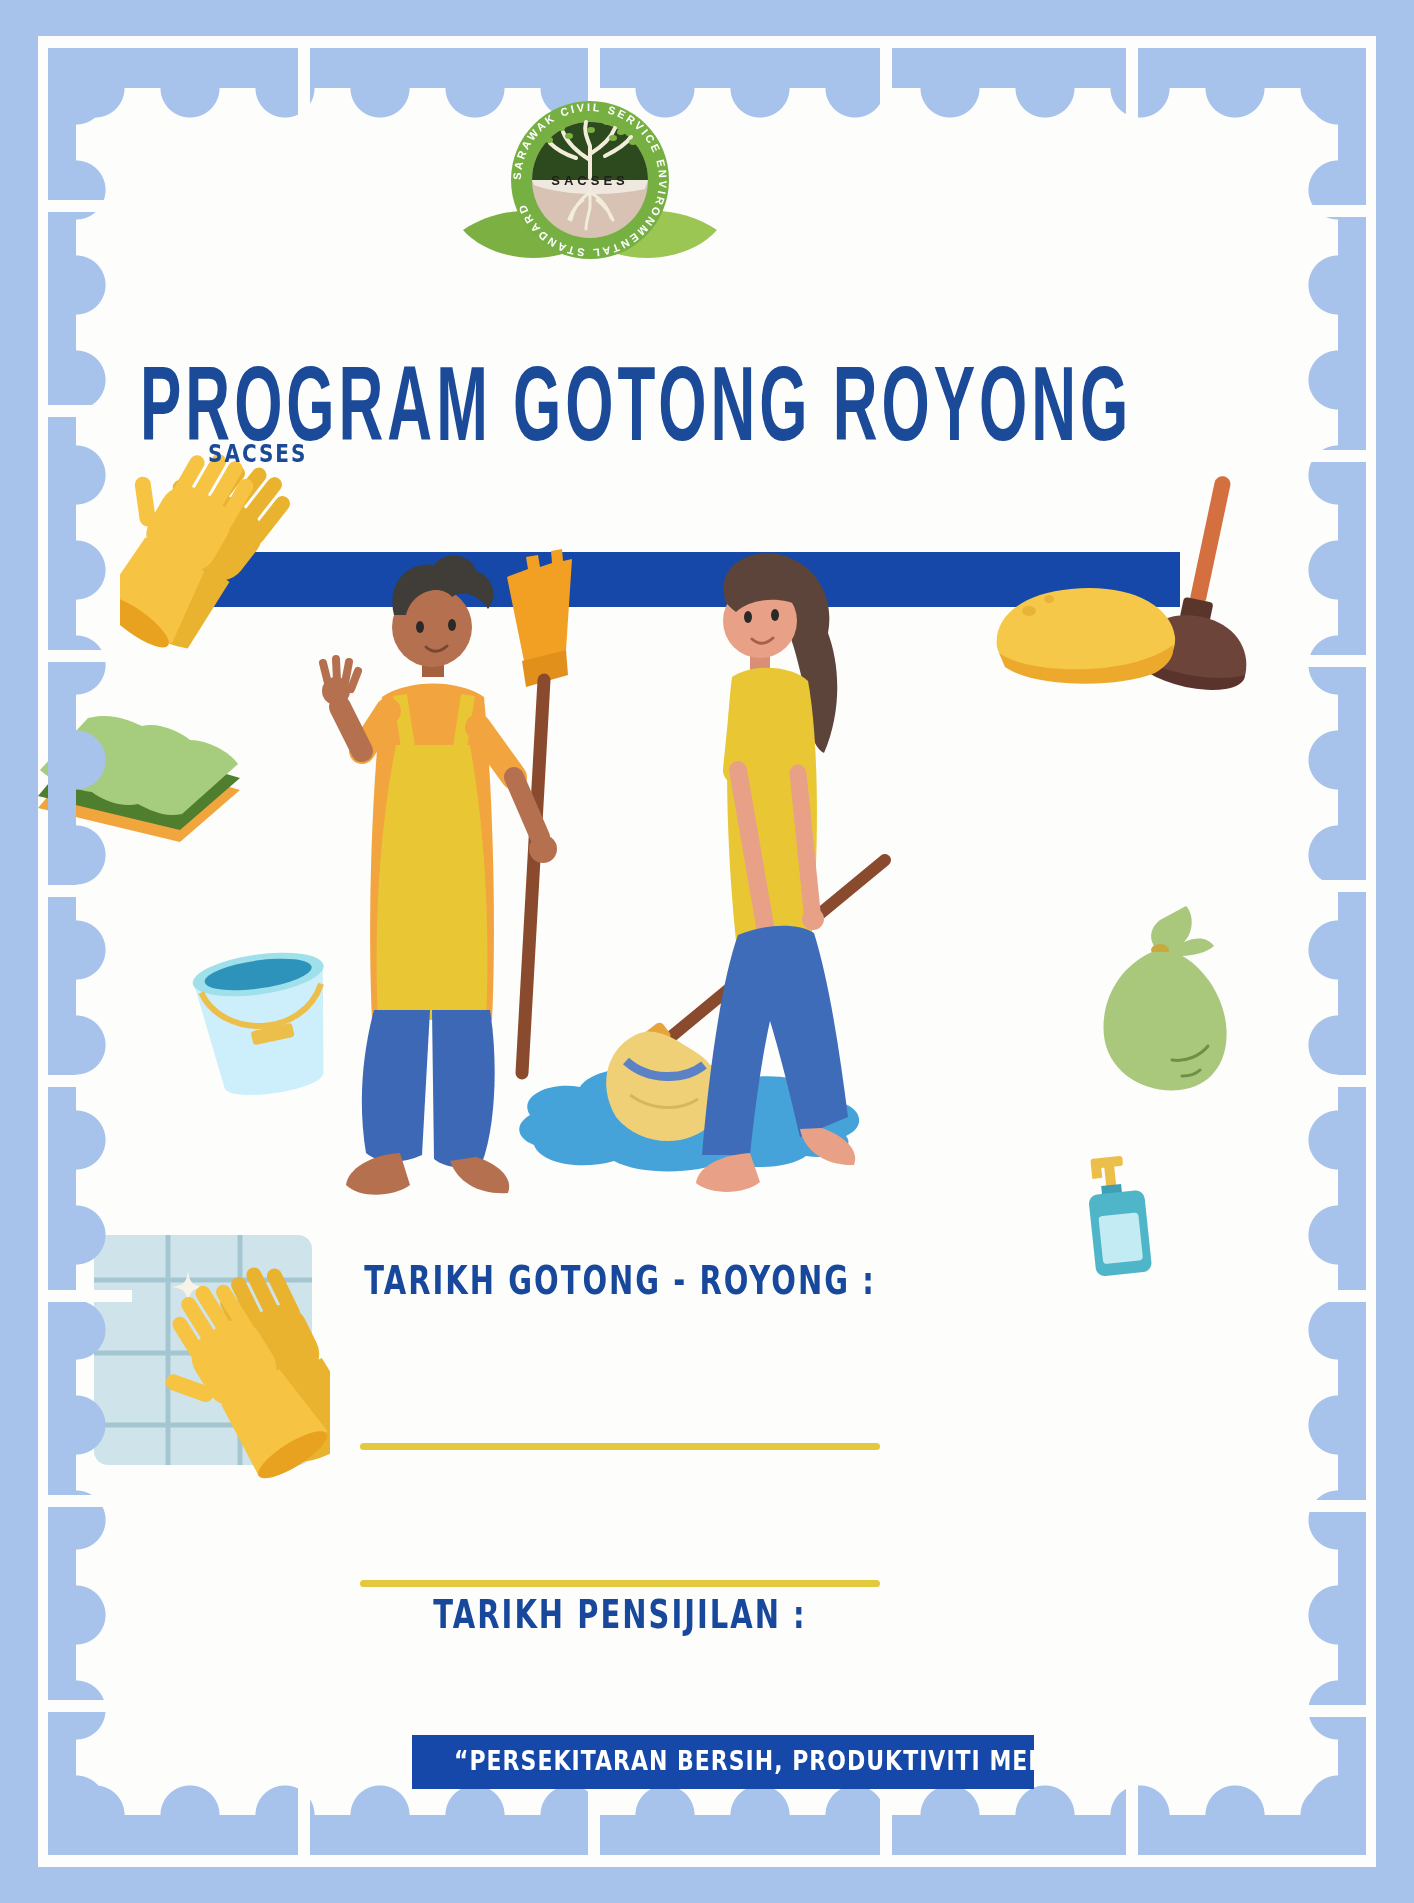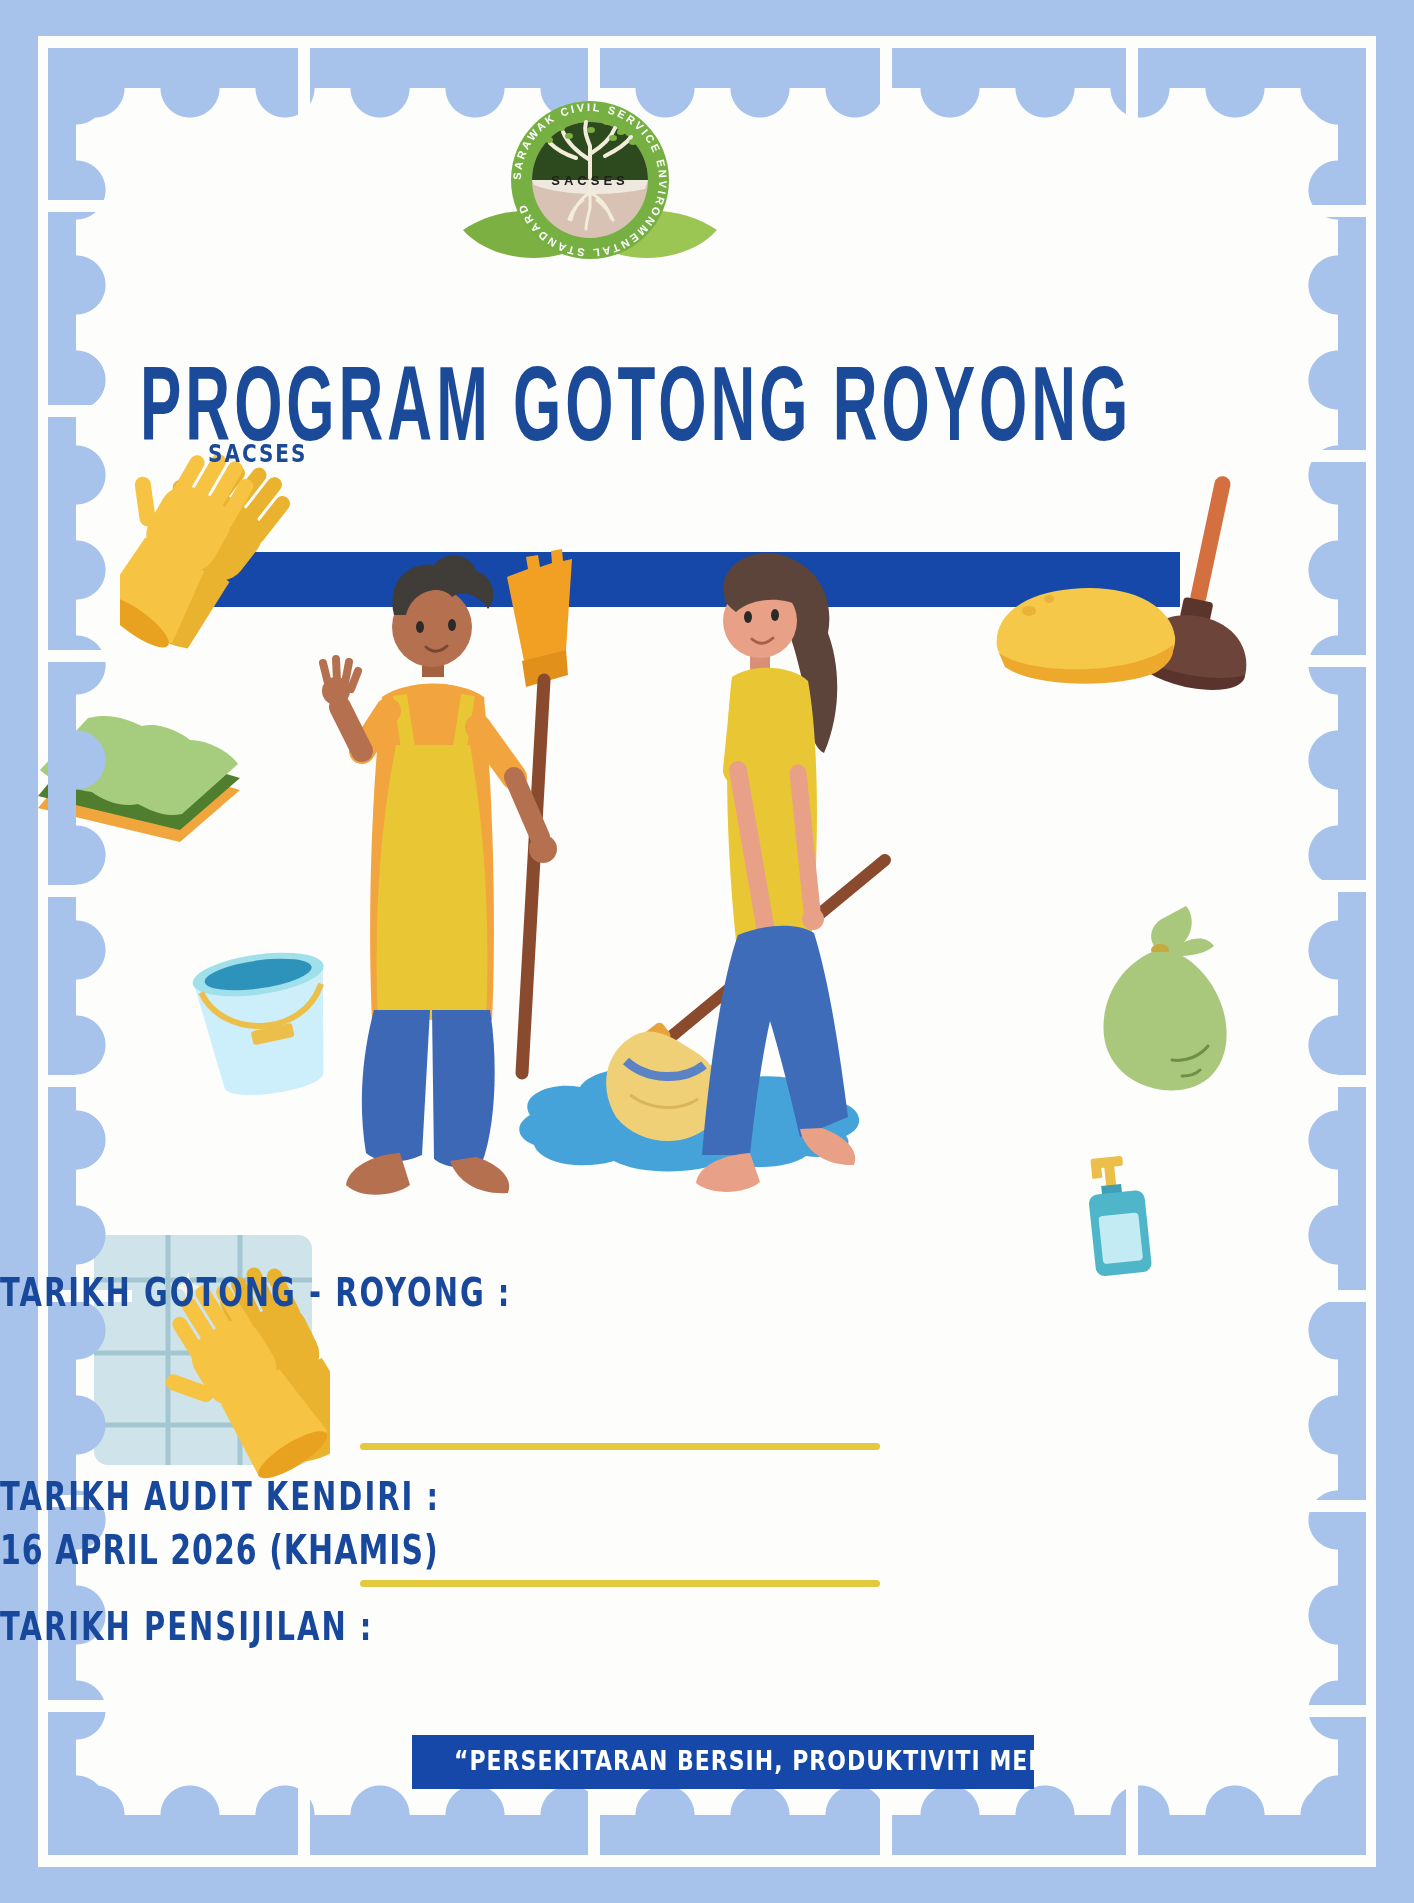--- a/index.html
+++ b/index.html
@@ -32,22 +32,22 @@
   .title{position:absolute;left:140px;top:352px;width:905px;text-align:center;z-index:5;
     color:#1a4a98;font-family:"Liberation Sans",sans-serif;font-weight:bold;font-size:62px;
     letter-spacing:4px;line-height:1;white-space:nowrap;}
   .title>span{display:inline-block;transform:scaleY(1.7);transform-origin:top;}
   .subtitle{position:absolute;left:208px;top:438px;z-index:5;color:#1a4a98;font-weight:bold;
     font-size:20px;letter-spacing:2px;}
   .subtitle>span{display:inline-block;transform:scaleY(1.25);transform-origin:top;}
   .blue-bar{position:absolute;left:187px;top:552px;width:993px;height:55px;background:#1548a8;z-index:1;}
 
   
-  .line{position:absolute;left:0;width:1240px;text-align:left;color:#17489c;font-weight:bold;
-    white-space:nowrap;z-index:5;margin-top:12px;}
+  .line{position:absolute;left:0;width:1240px;text-align:center;color:#17489c;font-weight:bold;
+    white-space:nowrap;z-index:5;}
   .line>span{display:inline-block;transform:scaleY(1.35);transform-origin:top;}
   .fs-h{font-size:29px;letter-spacing:2px;}
   .fs-d{font-size:30px;letter-spacing:1px;}
   .fs-p{font-size:29px;letter-spacing:0px;}
   .divider{position:absolute;left:360px;width:520px;height:7px;border-radius:4px;background:#e3c93d;z-index:5;}
 
   
   .banner{position:absolute;left:412px;top:1735px;width:622px;height:54px;background:#1548a8;
     z-index:5;overflow:hidden;}
   .banner .q{display:block;padding-left:42px;line-height:54px;color:#ffffff;font-weight:bold;
@@ -304,21 +304,19 @@
         <rect x="27" y="22" width="10" height="22" fill="#ecbf4a"></rect>
         <rect x="22" y="42" width="20" height="10" fill="#3f9fb5"></rect>
         <rect x="8" y="50" width="56" height="82" rx="9" fill="#4fb5c9"></rect>
         <rect x="16" y="72" width="40" height="48" rx="4" fill="#c2ebf4"></rect>
       </g>
     </svg>
   </div>
 
   <div class="line fs-h" style="top:1258px"><span>TARIKH GOTONG - ROYONG :</span></div>
   <div class="divider" style="top:1443px"></div>
-  <div class="line fs-h" style="top:1462px"><span>TARIKH AUDIT KENDIRI :</span></div>
-  <div class="line fs-d" style="top:1514px"><span>16 APRIL 2026 (KHAMIS)</span></div>
   <div class="divider" style="top:1580px"></div>
   <div class="line fs-h" style="top:1592px"><span>TARIKH PENSIJILAN :</span></div>
 
   <div class="banner">
     <span class="q">“PERSEKITARAN BERSIH, PRODUKTIVITI MENING</span>
   </div>
 </div>
 
 </body></html>

